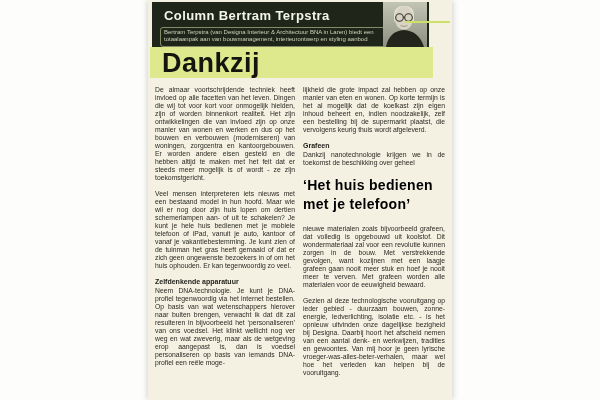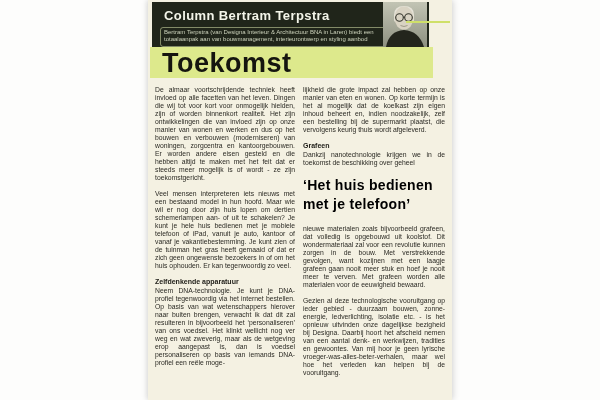--- a/index.html
+++ b/index.html
@@ -60,21 +60,21 @@
           <line x1="20.3" y1="15.2" x2="21.7" y2="15.2" stroke="#34352c" stroke-width="1"></line>
           <path d="M17.5,23.5 Q21,25.5 24.5,23.5" fill="none" stroke="#8f8a79" stroke-width="0.8"></path>
           <path d="M3,45 Q6,29 21,28 Q36,29 41,45 Z" fill="#23251c"></path>
         </svg>
       </div>
     </header>
 
     <div class="accent-line"></div>
 
     <div class="banner">
-      <h1>Toekomst</h1>
+      <h1>Dankzij</h1>
     </div>
 
     <div class="columns">
       <div class="col col-left">
         <p>De almaar voortschrijdende techniek heeft invloed op alle facetten van het leven. Dingen die wij tot voor kort voor onmogelijk hielden, zijn of worden binnenkort realiteit. Het zijn ontwikkelingen die van invloed zijn op onze manier van wonen en werken en dus op het bouwen en verbouwen (moderniseren) van woningen, zorgcentra en kantoorgebouwen. Er worden andere eisen gesteld en die hebben altijd te maken met het feit dat er steeds meer mogelijk is of wordt - ze zijn toekomstgericht.</p>
         <p>Veel mensen interpreteren iets nieuws met een bestaand model in hun hoofd. Maar wie wil er nog door zijn huis lopen om dertien schemerlampen aan- of uit te schakelen? Je kunt je hele huis bedienen met je mobiele telefoon of iPad, vanuit je auto, kantoor of vanaf je vakantiebestemming. Je kunt zien of de tuinman het gras heeft gemaaid of dat er zich geen ongewenste bezoekers in of om het huis ophouden. Er kan tegenwoordig zo veel.</p>
         <h3>Zelfdenkende apparatuur</h3>
         <p>Neem DNA-technologie. Je kunt je DNA-profiel tegenwoordig via het internet bestellen. Op basis van wat wetenschappers hierover naar buiten brengen, verwacht ik dat dit zal resulteren in bijvoorbeeld het ‘personaliseren’ van ons voedsel. Het klinkt wellicht nog ver weg en wat zweverig, maar als de wetgeving erop aangepast is, dan is voedsel personaliseren op basis van iemands DNA-profiel een reële moge-</p>
       </div>
       <div class="col col-right">

